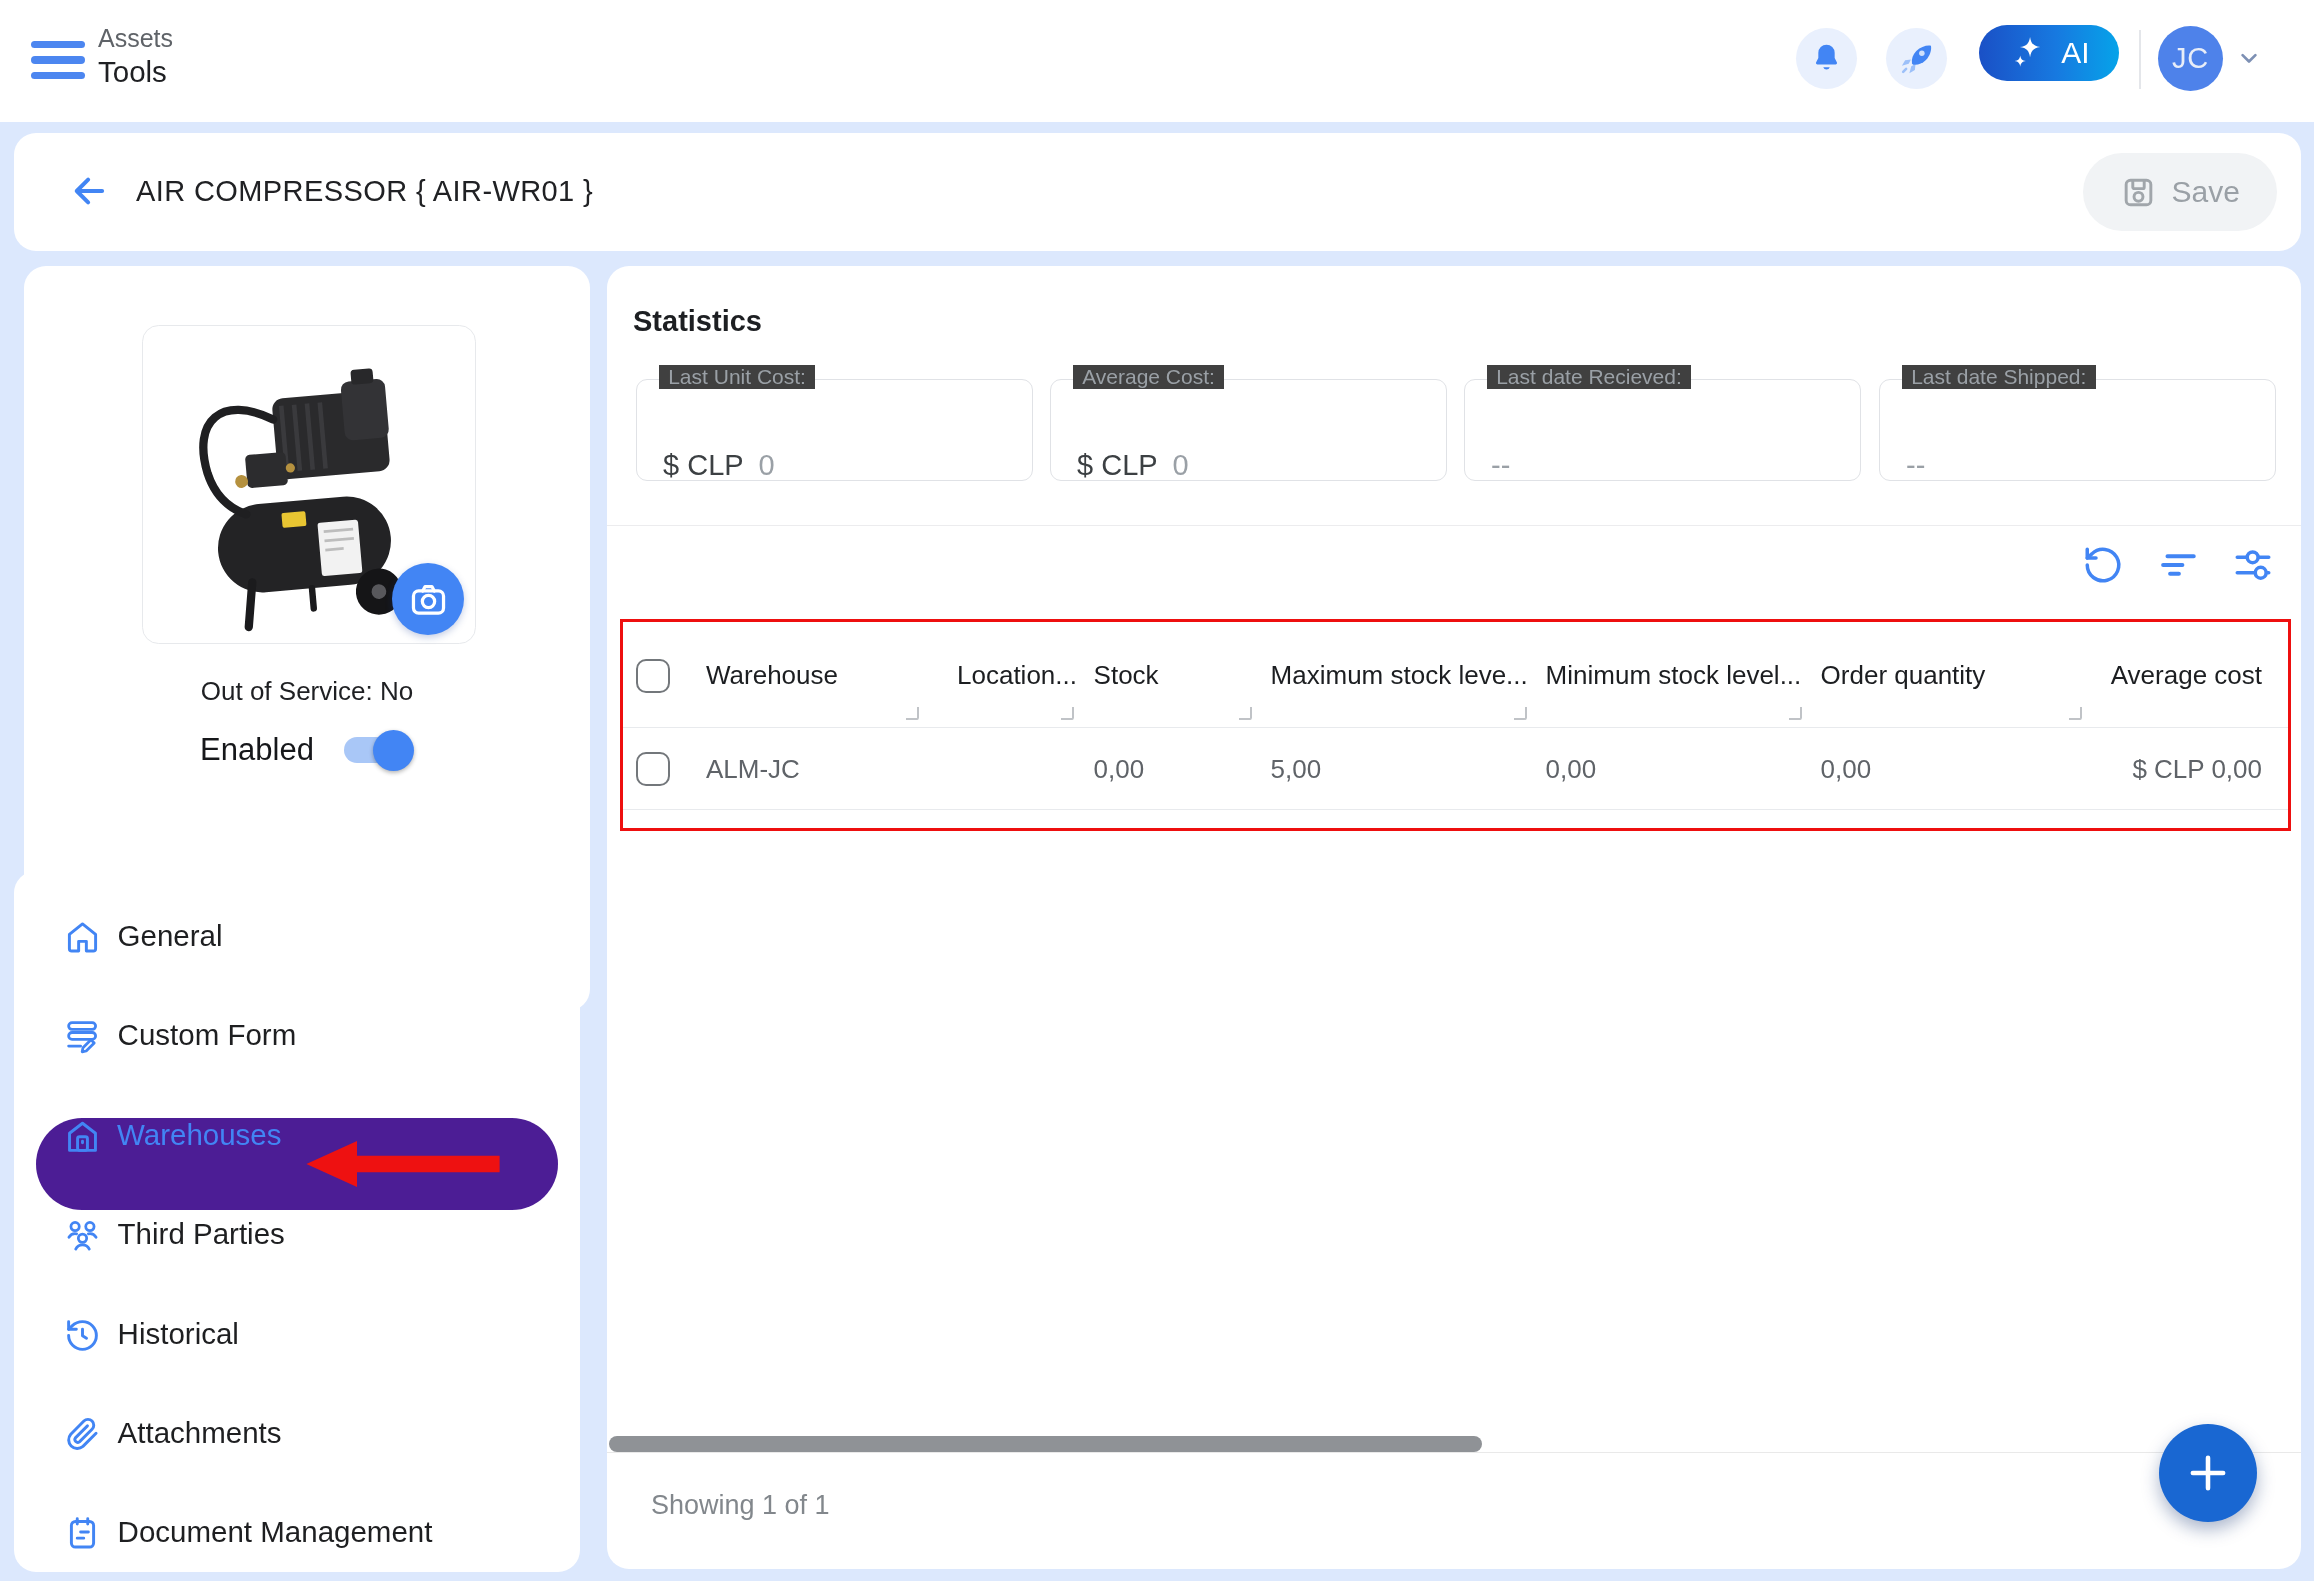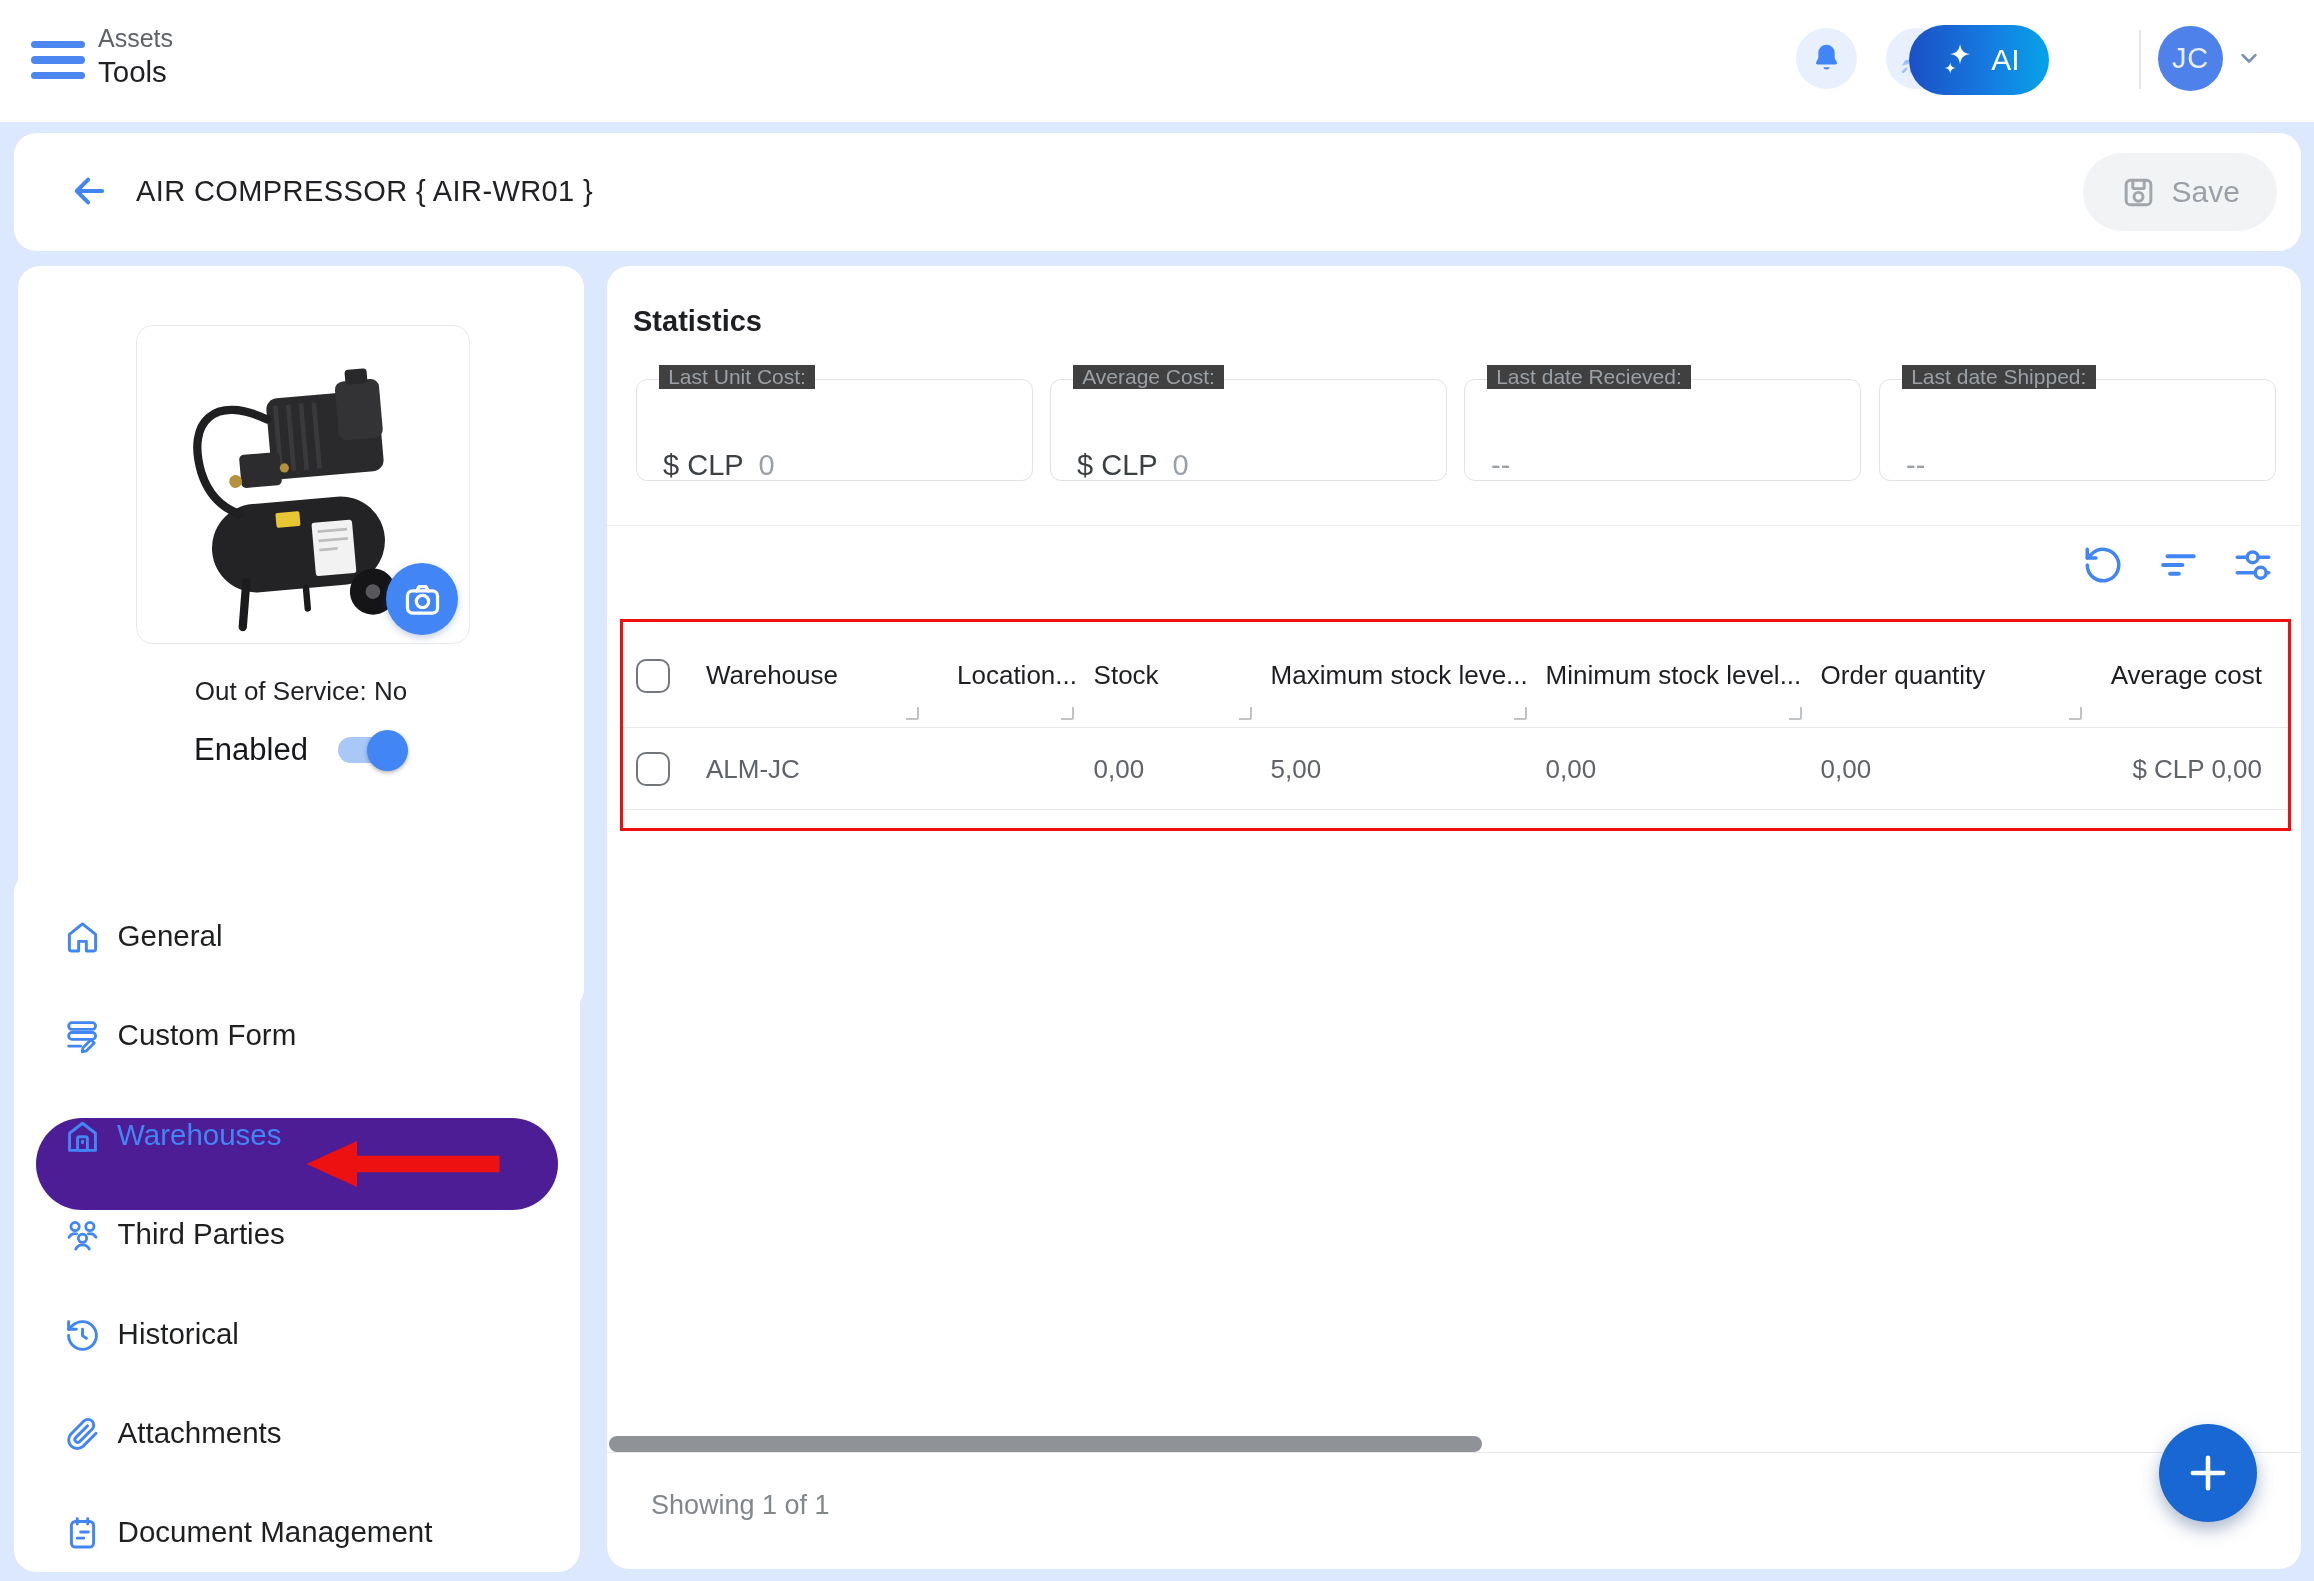--- a/index.html
+++ b/index.html
@@ -12,37 +12,37 @@
   .hamburger { position:absolute; left:31px; top:37px; width:55px; height:48px; cursor:pointer; }
   .hamburger span { position:absolute; left:0; width:54px; height:7.4px; border-radius:4.6px; background:#4c86f0; }
   .hamburger span:nth-child(1){ top:3.7px; }
   .hamburger span:nth-child(2){ top:19.4px; }
   .hamburger span:nth-child(3){ top:35px; }
   .app-section { position:absolute; left:98px; top:24px; font-size:25px; color:#5f6368; }
   .app-title   { position:absolute; left:98px; top:55px; font-size:29.5px; color:#1f2023; }
   .round-btn { position:absolute; top:28px; width:61px; height:61px; border-radius:50%; background:#e9f0fd; display:flex; align-items:center; justify-content:center; cursor:pointer; }
   .btn-bell { left:1796px; }
   .btn-rocket { left:1886px; }
-  .ai-pill { position:absolute; left:1909px; top:25px; width:140px; height:70px; border-radius:35px;
+  .ai-pill { position:absolute; left:1979px; top:25px; width:140px; height:56px; border-radius:35px;
              background:linear-gradient(90deg,#1a50c6 0%, #1779e0 55%, #06a3e9 100%);
              display:flex; align-items:center; justify-content:center; gap:11px; color:#fff; font-size:30px; cursor:pointer; }
   .top-divider { position:absolute; left:2139px; top:29.5px; width:1.8px; height:59px; background:#e4e6ea; }
   .avatar { position:absolute; left:2158px; top:26px; width:65px; height:65px; border-radius:50%; background:#4e82ea; color:#e8edf8;
             display:flex; align-items:center; justify-content:center; font-size:29px; letter-spacing:0.9px; cursor:pointer; }
   .avatar-chevron { position:absolute; left:2235px; top:44px; width:28px; height:28px; cursor:pointer; }
 
   
   .titlebar { left:14px; top:133px; width:2287px; height:118px; }
   .back-arrow { position:absolute; left:54px; top:37px; width:42px; height:42px; cursor:pointer; }
   .page-title { position:absolute; left:122px; top:42px; font-size:29px; color:#202124; letter-spacing:0.4px; }
   .save-btn { position:absolute; right:24px; top:20px; height:78px; padding:0 37px; border-radius:39px; background:#f1f3f5;
               display:flex; align-items:center; gap:14.8px; font-size:30px; color:#9aa0a6; cursor:pointer; }
 
   
-  .asset-card { left:18px; top:266px; width:566px; height:745px; }
+  .asset-card { left:24px; top:266px; width:566px; height:745px; }
   .img-box { position:absolute; left:118px; top:59px; width:334px; height:319px; border:1.8px solid #e7e9ec; border-radius:16.6px; background:#fff; overflow:hidden; }
   .camera-btn { position:absolute; left:368px; top:297px; width:72px; height:72px; border-radius:50%; background:#4285f4;
                 display:flex; align-items:center; justify-content:center; cursor:pointer; box-shadow:0 2.8px 7.4px rgba(26,64,150,.25); }
   .oos-text { position:absolute; left:0; top:410px; width:566px; text-align:center; font-size:26px; color:#1f2023; }
   .enabled-row { position:absolute; left:0; top:463px; width:566px; display:flex; align-items:center; justify-content:center; gap:28px; }
   .enabled-label { font-size:31px; color:#16171a; }
   .switch { position:relative; width:72px; height:42px; cursor:pointer; }
   .switch .track { position:absolute; left:1.8px; top:8.3px; width:68px; height:26px; border-radius:13px; background:#a9c7f7; }
   .switch .thumb { position:absolute; right:0; top:0.9px; width:41px; height:41px; border-radius:50%; background:#4285f4; box-shadow:0 1.8px 4.6px rgba(0,0,0,.3); }
 

